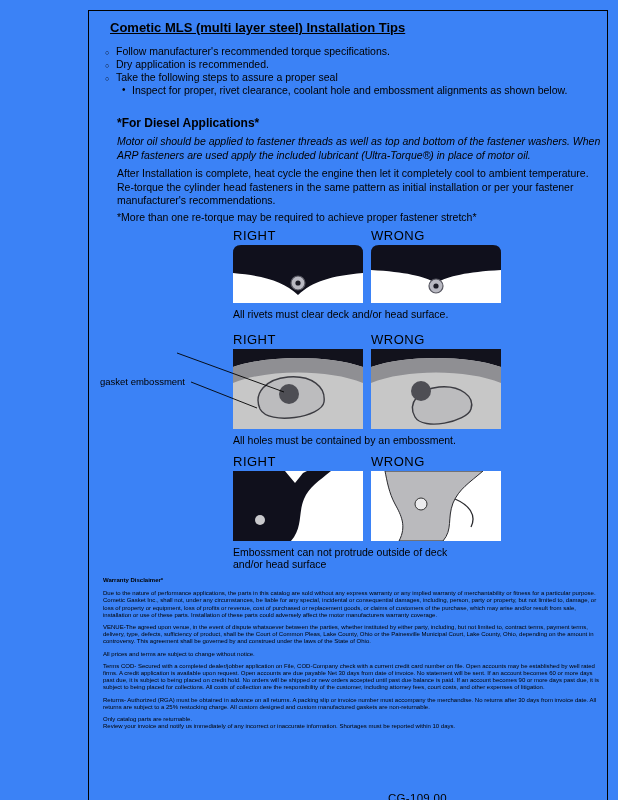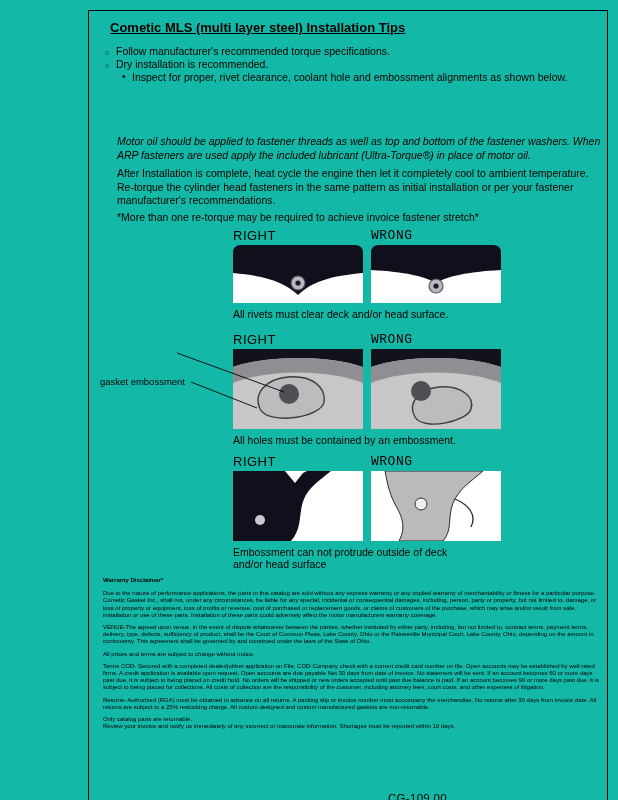--- a/index.html
+++ b/index.html
@@ -1,17 +1,17 @@
 <!DOCTYPE html>
 <html><head>
 <meta charset="utf-8">
 <style>
   html,body { margin:0; padding:0; background:#ffffff; }
   .page {
-    position:relative; width:618px; height:800px; background:#14b8a6;
+    position:relative; width:618px; height:800px; background:#3b82f6;
     font-family:"Liberation Sans", sans-serif; color:#000; overflow:hidden;
   }
   .frame {
     position:absolute; left:88px; top:10px; width:518px; height:789px;
     border-top:1px solid #000; border-left:1px solid #000; border-right:1px solid #000;
   }
   .title {
     position:absolute; left:110px; top:20px; font-size:13px; font-weight:bold;
     text-decoration:underline;
   }
@@ -27,21 +27,21 @@
   .para.p2 { top:167px; }
   .note { position:absolute; left:117px; top:211px; font-size:10.5px; }
 
   .figures { position:absolute; left:233px; top:228px; width:268px; height:345px; }
   .fig-row { position:absolute; left:0; width:268px; }
   .row1 { top:0; }
   .row2 { top:104px; }
   .row3 { top:226px; }
   .labels { display:flex; width:268px; }
   .labels span { width:130px; text-align:left; font-size:13px; letter-spacing:0.5px; }
-  .labels span:last-child { margin-left:8px;font-family:Liberation Mono, monospace; }
+  .labels span:last-child { margin-left:8px; }
   .panels { display:flex; gap:8px; margin-top:2px; }
   .panels svg { display:block; }
   .caption { font-size:10.5px; margin-top:5px; line-height:12px; }
   .caption.c3 { width:242px; }
 
   .callout { position:absolute; font-size:9.5px; line-height:10.5px; }
   .callout-1 { left:-130px; top:12px; width:104px; }
   .callout-2 { left:-133px; top:45px; width:104px; }
   .callout-lines { position:absolute; left:-130px; top:0; pointer-events:none; }
 
@@ -55,27 +55,29 @@
 </head>
 <body>
 
 <div class="page">
   <div class="frame"></div>
 
   <div class="title">Cometic MLS (multi layer steel) Installation Tips</div>
 
   <div class="bullets">
     <div class="b1">Follow manufacturer's recommended torque specifications.</div>
-    <div class="b1">Dry installation is recommended.</div>
+    <div class="b1">Dry application is recommended.</div>
+    <div class="b1">Take the following steps to assure a proper seal</div>
     <div class="b2">Inspect for proper, rivet clearance, coolant hole and embossment alignments as shown below.</div>
   </div>
 
+  <div class="diesel-heading">*For Diesel Applications*</div>
   <div class="para p1">Motor oil should be applied to fastener threads as well as top and bottom of the fastener washers. When ARP fasteners are used apply the included lubricant (Ultra-Torque®) in place of motor oil.</div>
   <div class="para p2">After Installation is complete, heat cycle the engine then let it completely cool to ambient temperature. Re-torque the cylinder head fasteners in the same pattern as initial installation or per your fastener manufacturer's recommendations.</div>
-  <div class="note">*More than one re-torque may be required to achieve invoice fastener stretch*</div>
+  <div class="note">*More than one re-torque may be required to achieve proper fastener stretch*</div>
 
   <div class="figures">
 
     <div class="fig-row row1">
       <div class="labels">
         <span>RIGHT</span>
         <span>WRONG</span>
       </div>
       <div class="panels">
         <svg viewBox="0 0 130 58" width="130" height="58">

